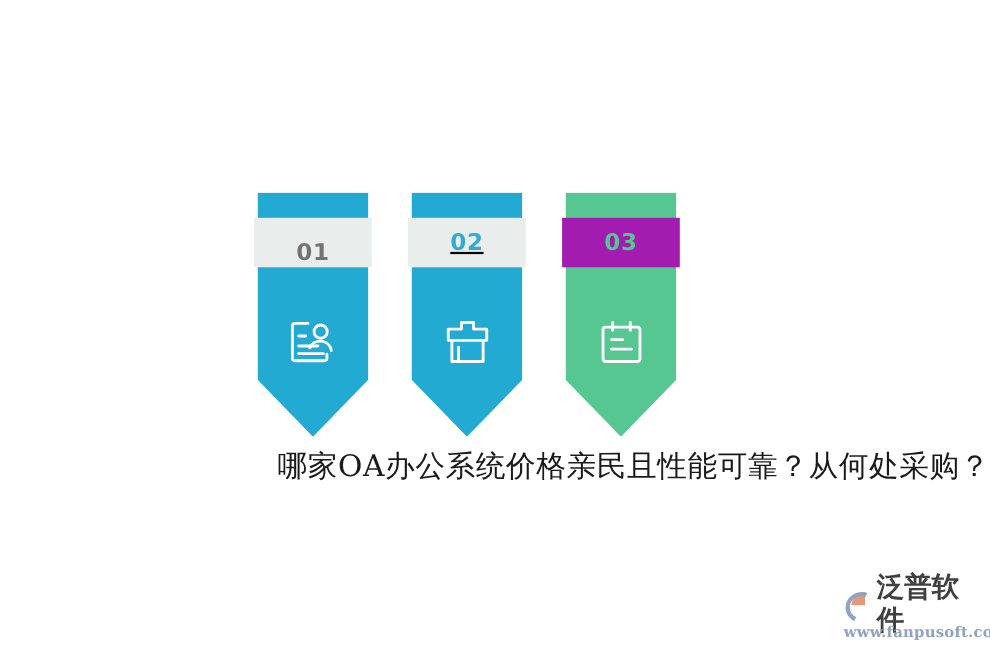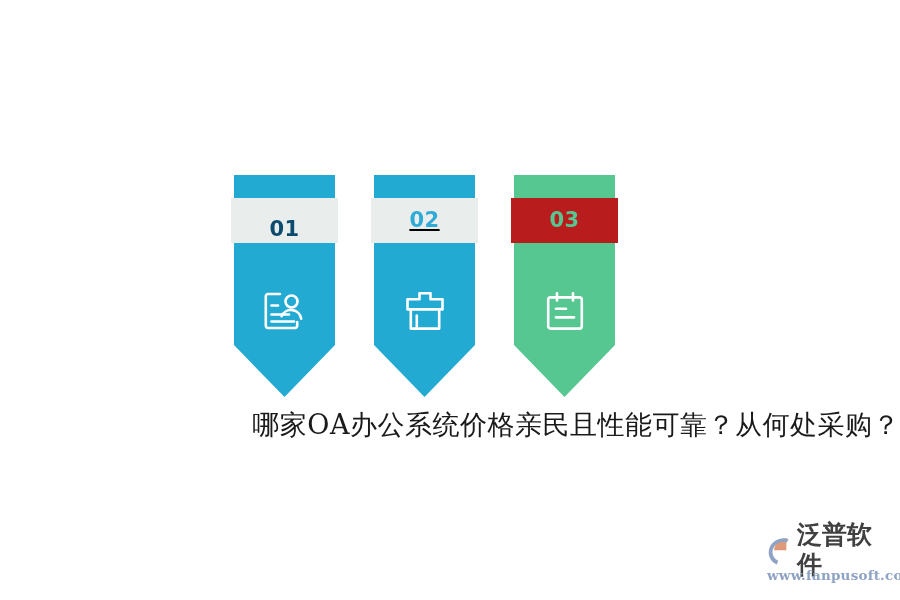--- a/index.html
+++ b/index.html
@@ -150,21 +150,21 @@
 </head>
 <body style="background: rgb(255, 255, 255);">
 
 <div id="infographic-root" style="background: rgb(255, 255, 255);">
 
   <div class="banner-row">
 
     <div class="banner">
       <div class="banner-body" style="background: rgb(34, 170, 210);"></div>
       <div class="banner-number-band" style="background: rgb(233, 238, 237);">
-        <span class="banner-number" style="color: #0c4a6e; margin-top: 18px;">01</span>
+        <span class="banner-number" style="color: #737373; margin-top: 18px;">01</span>
       </div>
       <div class="banner-icon">
         <svg width="44" height="40" viewBox="0 0 44 40" fill="none" stroke="#ffffff" stroke-width="2.6" stroke-linecap="round" stroke-linejoin="round">
           <path d="M17 3 H5 a2.2 2.2 0 0 0 -2.2 2.2 V34.8 A2.2 2.2 0 0 0 5 37 H32 a2.2 2.2 0 0 0 2.2 -2.2 V31"></path>
           <path d="M8.5 14.5 H15"></path>
           <path d="M8.5 23.5 H26"></path>
           <path d="M8.5 30.5 H31"></path>
           <circle cx="28.5" cy="10.5" r="6"></circle>
           <path d="M18.6 25.2 a10.3 10.3 0 0 1 19.6 2.6"></path>
         </svg>
@@ -180,21 +180,21 @@
         <svg width="42" height="42" viewBox="0 0 42 42" fill="none" stroke="#ffffff" stroke-width="2.6" stroke-linecap="round" stroke-linejoin="round">
           <path d="M15.5 3.2 H26.5 V9.2 H38.5 V19.4 H3.5 V9.2 H15.5 Z"></path>
           <path d="M6.8 19.4 V38.6 H35.2 V19.4"></path>
           <path d="M12.8 25.6 V38.6"></path>
         </svg>
       </div>
     </div>
 
     <div class="banner">
       <div class="banner-body" style="background: rgb(86, 199, 145);"></div>
-      <div class="banner-number-band" style="background: #b91c1c;">
+      <div class="banner-number-band" style="background: #a21caf;">
         <span class="banner-number" style="color: rgb(86, 199, 145);">03</span>
       </div>
       <div class="banner-icon">
         <svg width="42" height="42" viewBox="0 0 42 42" fill="none" stroke="#ffffff" stroke-width="2.6" stroke-linecap="round" stroke-linejoin="round">
           <path d="M13 3.2 V10.4"></path>
           <path d="M29 3.2 V10.4"></path>
           <rect x="4.2" y="7.4" width="33.6" height="31.2" rx="2.4"></rect>
           <path d="M12 18.8 H22"></path>
           <path d="M12 27.4 H30"></path>
         </svg>

